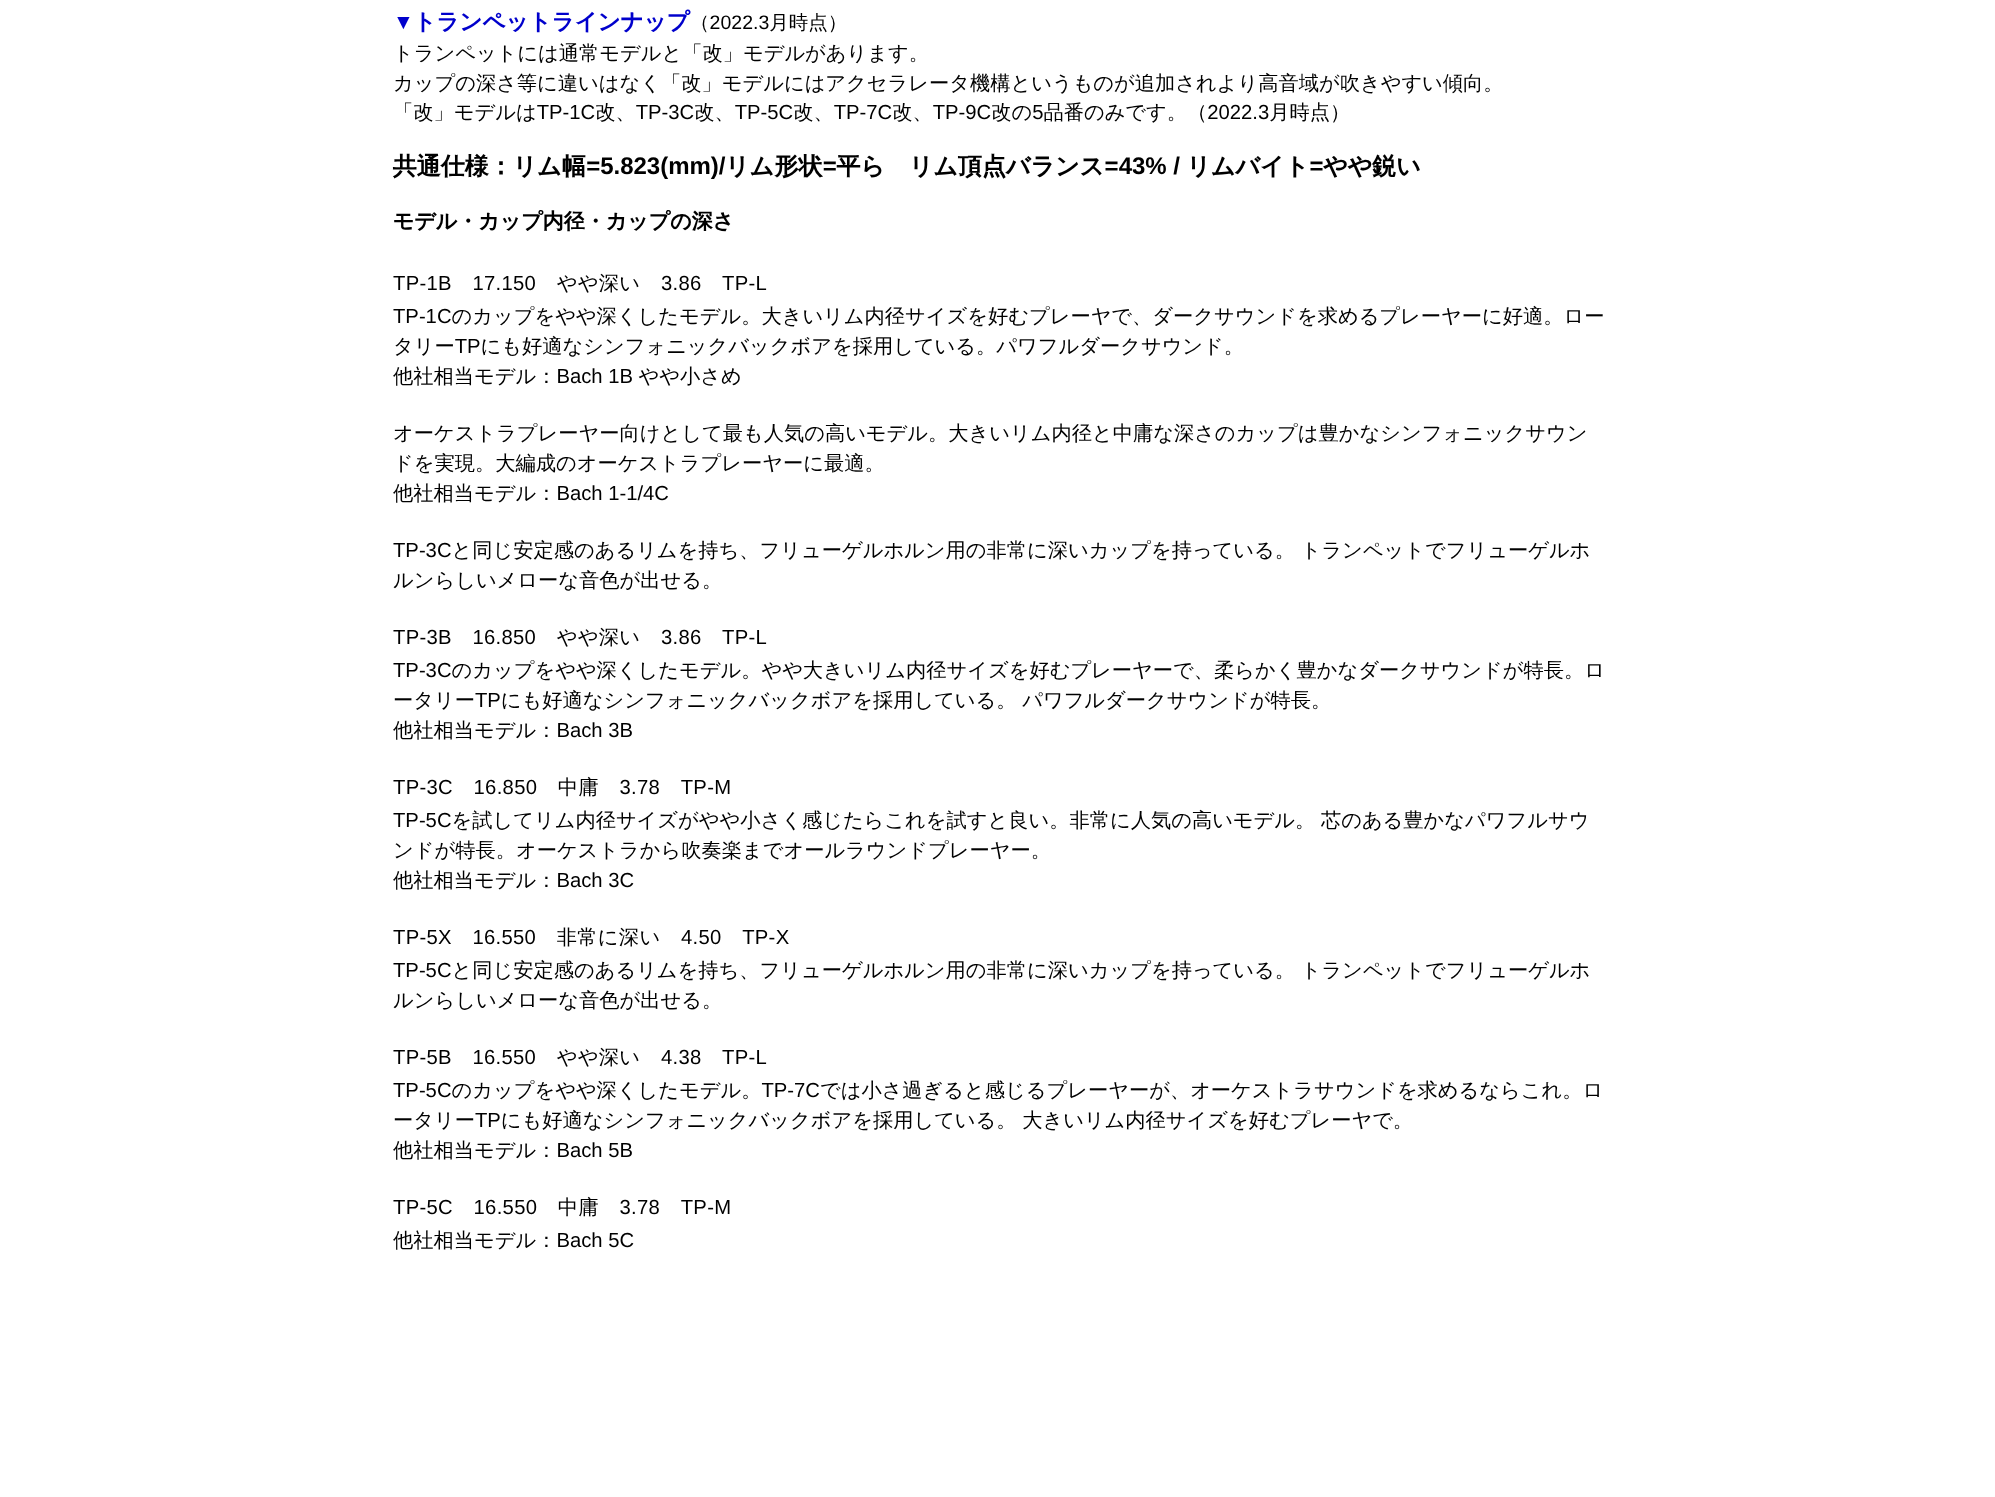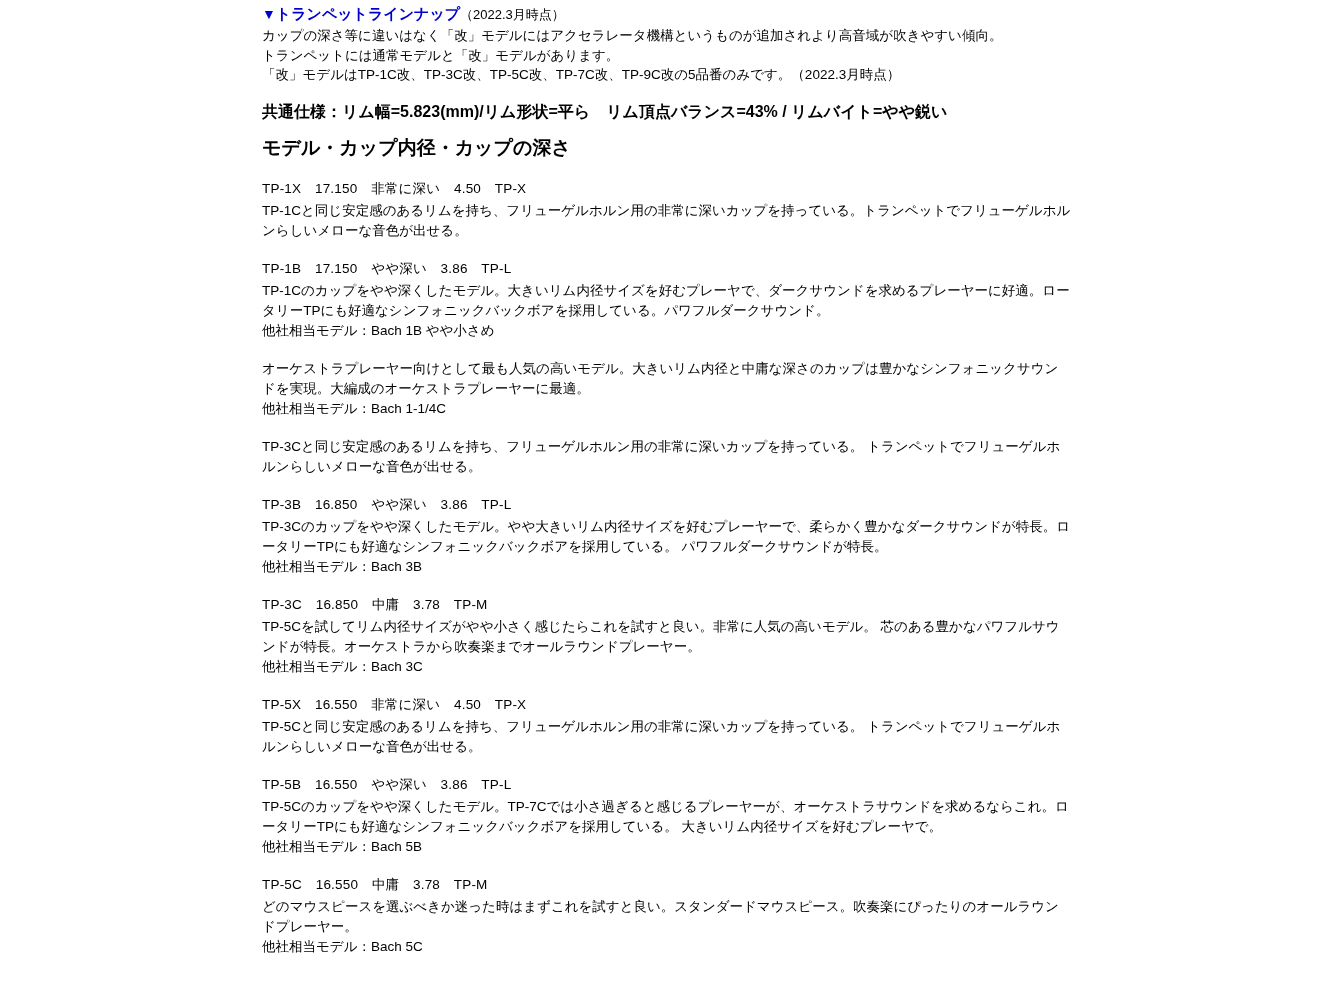--- a/index.html
+++ b/index.html
@@ -48,21 +48,21 @@
   .spacer-lg { height: 22px; }
   .bold-spec {
     font-weight: bold;
     font-size: 16px;
     line-height: 19px;
     margin: 0;
     white-space: nowrap;
   }
   .bold-sub {
     font-weight: bold;
-    font-size: 19px;
+    font-size: 14px;
     line-height: 19px;
     margin: 0;
   }
   .model-block {
     margin: 0 0 18px 0;
   }
   .model-title {
     font-size: 13.5px;
     line-height: 20px;
     margin: 0 0 2px 0;
@@ -88,40 +88,35 @@
 <body>
 
 <div class="page">
   <div class="content">
 
     <div class="heading-line">
       <span class="tri">▼</span><span>トランペットラインナップ</span><span class="date">（2022.3月時点）</span>
     </div>
 
     <div class="intro">
+      <p>トランペットには通常モデルと「改」モデルがあります。</p>
       <p>カップの深さ等に違いはなく「改」モデルにはアクセラレータ機構というものが追加されより高音域が吹きやすい傾向。</p>
-      <p>トランペットには通常モデルと「改」モデルがあります。</p>
       <p>「改」モデルはTP-1C改、TP-3C改、TP-5C改、TP-7C改、TP-9C改の5品番のみです。（2022.3月時点）</p>
     </div>
 
     <div class="spacer-md"></div>
 
     <p class="bold-spec">共通仕様：リム幅=5.823(mm)/リム形状=平ら　リム頂点バランス=43% / リムバイト=やや鋭い</p>
 
     <div class="spacer-md"></div>
 
     <p class="bold-sub">モデル・カップ内径・カップの深さ</p>
 
     <div class="spacer-lg"></div>
 
-    <div class="model-block">
-      <p class="model-title">TP-1X　17.150　非常に深い　4.50　TP-X</p>
-      <p class="model-desc">TP-1Cと同じ安定感のあるリムを持ち、フリューゲルホルン用の非常に深いカップを持っている。トランペットでフリューゲルホルンらしいメローな音色が出せる。</p>
-      <p class="model-equiv"></p>
-    </div>
 
     <div class="model-block">
       <p class="model-title">TP-1B　17.150　やや深い　3.86　TP-L</p>
       <p class="model-desc">TP-1Cのカップをやや深くしたモデル。大きいリム内径サイズを好むプレーヤで、ダークサウンドを求めるプレーヤーに好適。ロータリーTPにも好適なシンフォニックバックボアを採用している。パワフルダークサウンド。</p>
       <p class="model-equiv">他社相当モデル：Bach 1B やや小さめ</p>
     </div>
 
     <div class="model-block">
       <p class="model-desc">オーケストラプレーヤー向けとして最も人気の高いモデル。大きいリム内径と中庸な深さのカップは豊かなシンフォニックサウンドを実現。大編成のオーケストラプレーヤーに最適。</p>
       <p class="model-equiv">他社相当モデル：Bach 1-1/4C</p>
@@ -144,25 +139,24 @@
       <p class="model-equiv">他社相当モデル：Bach 3C</p>
     </div>
 
     <div class="model-block">
       <p class="model-title">TP-5X　16.550　非常に深い　4.50　TP-X</p>
       <p class="model-desc">TP-5Cと同じ安定感のあるリムを持ち、フリューゲルホルン用の非常に深いカップを持っている。 トランペットでフリューゲルホルンらしいメローな音色が出せる。</p>
       <p class="model-equiv"></p>
     </div>
 
     <div class="model-block">
-      <p class="model-title">TP-5B　16.550　やや深い　3.86　TP-L</p>
+      <p class="model-title">TP-5B　16.550　やや深い　4.38　TP-L</p>
       <p class="model-desc">TP-5Cのカップをやや深くしたモデル。TP-7Cでは小さ過ぎると感じるプレーヤーが、オーケストラサウンドを求めるならこれ。ロータリーTPにも好適なシンフォニックバックボアを採用している。 大きいリム内径サイズを好むプレーヤで。</p>
       <p class="model-equiv">他社相当モデル：Bach 5B</p>
     </div>
 
     <div class="model-block">
       <p class="model-title">TP-5C　16.550　中庸　3.78　TP-M</p>
-      <p class="model-desc">どのマウスピースを選ぶべきか迷った時はまずこれを試すと良い。スタンダードマウスピース。吹奏楽にぴったりのオールラウンドプレーヤー。</p>
       <p class="model-equiv">他社相当モデル：Bach 5C</p>
     </div>
 
   </div>
 </div>
 
 </body></html>

